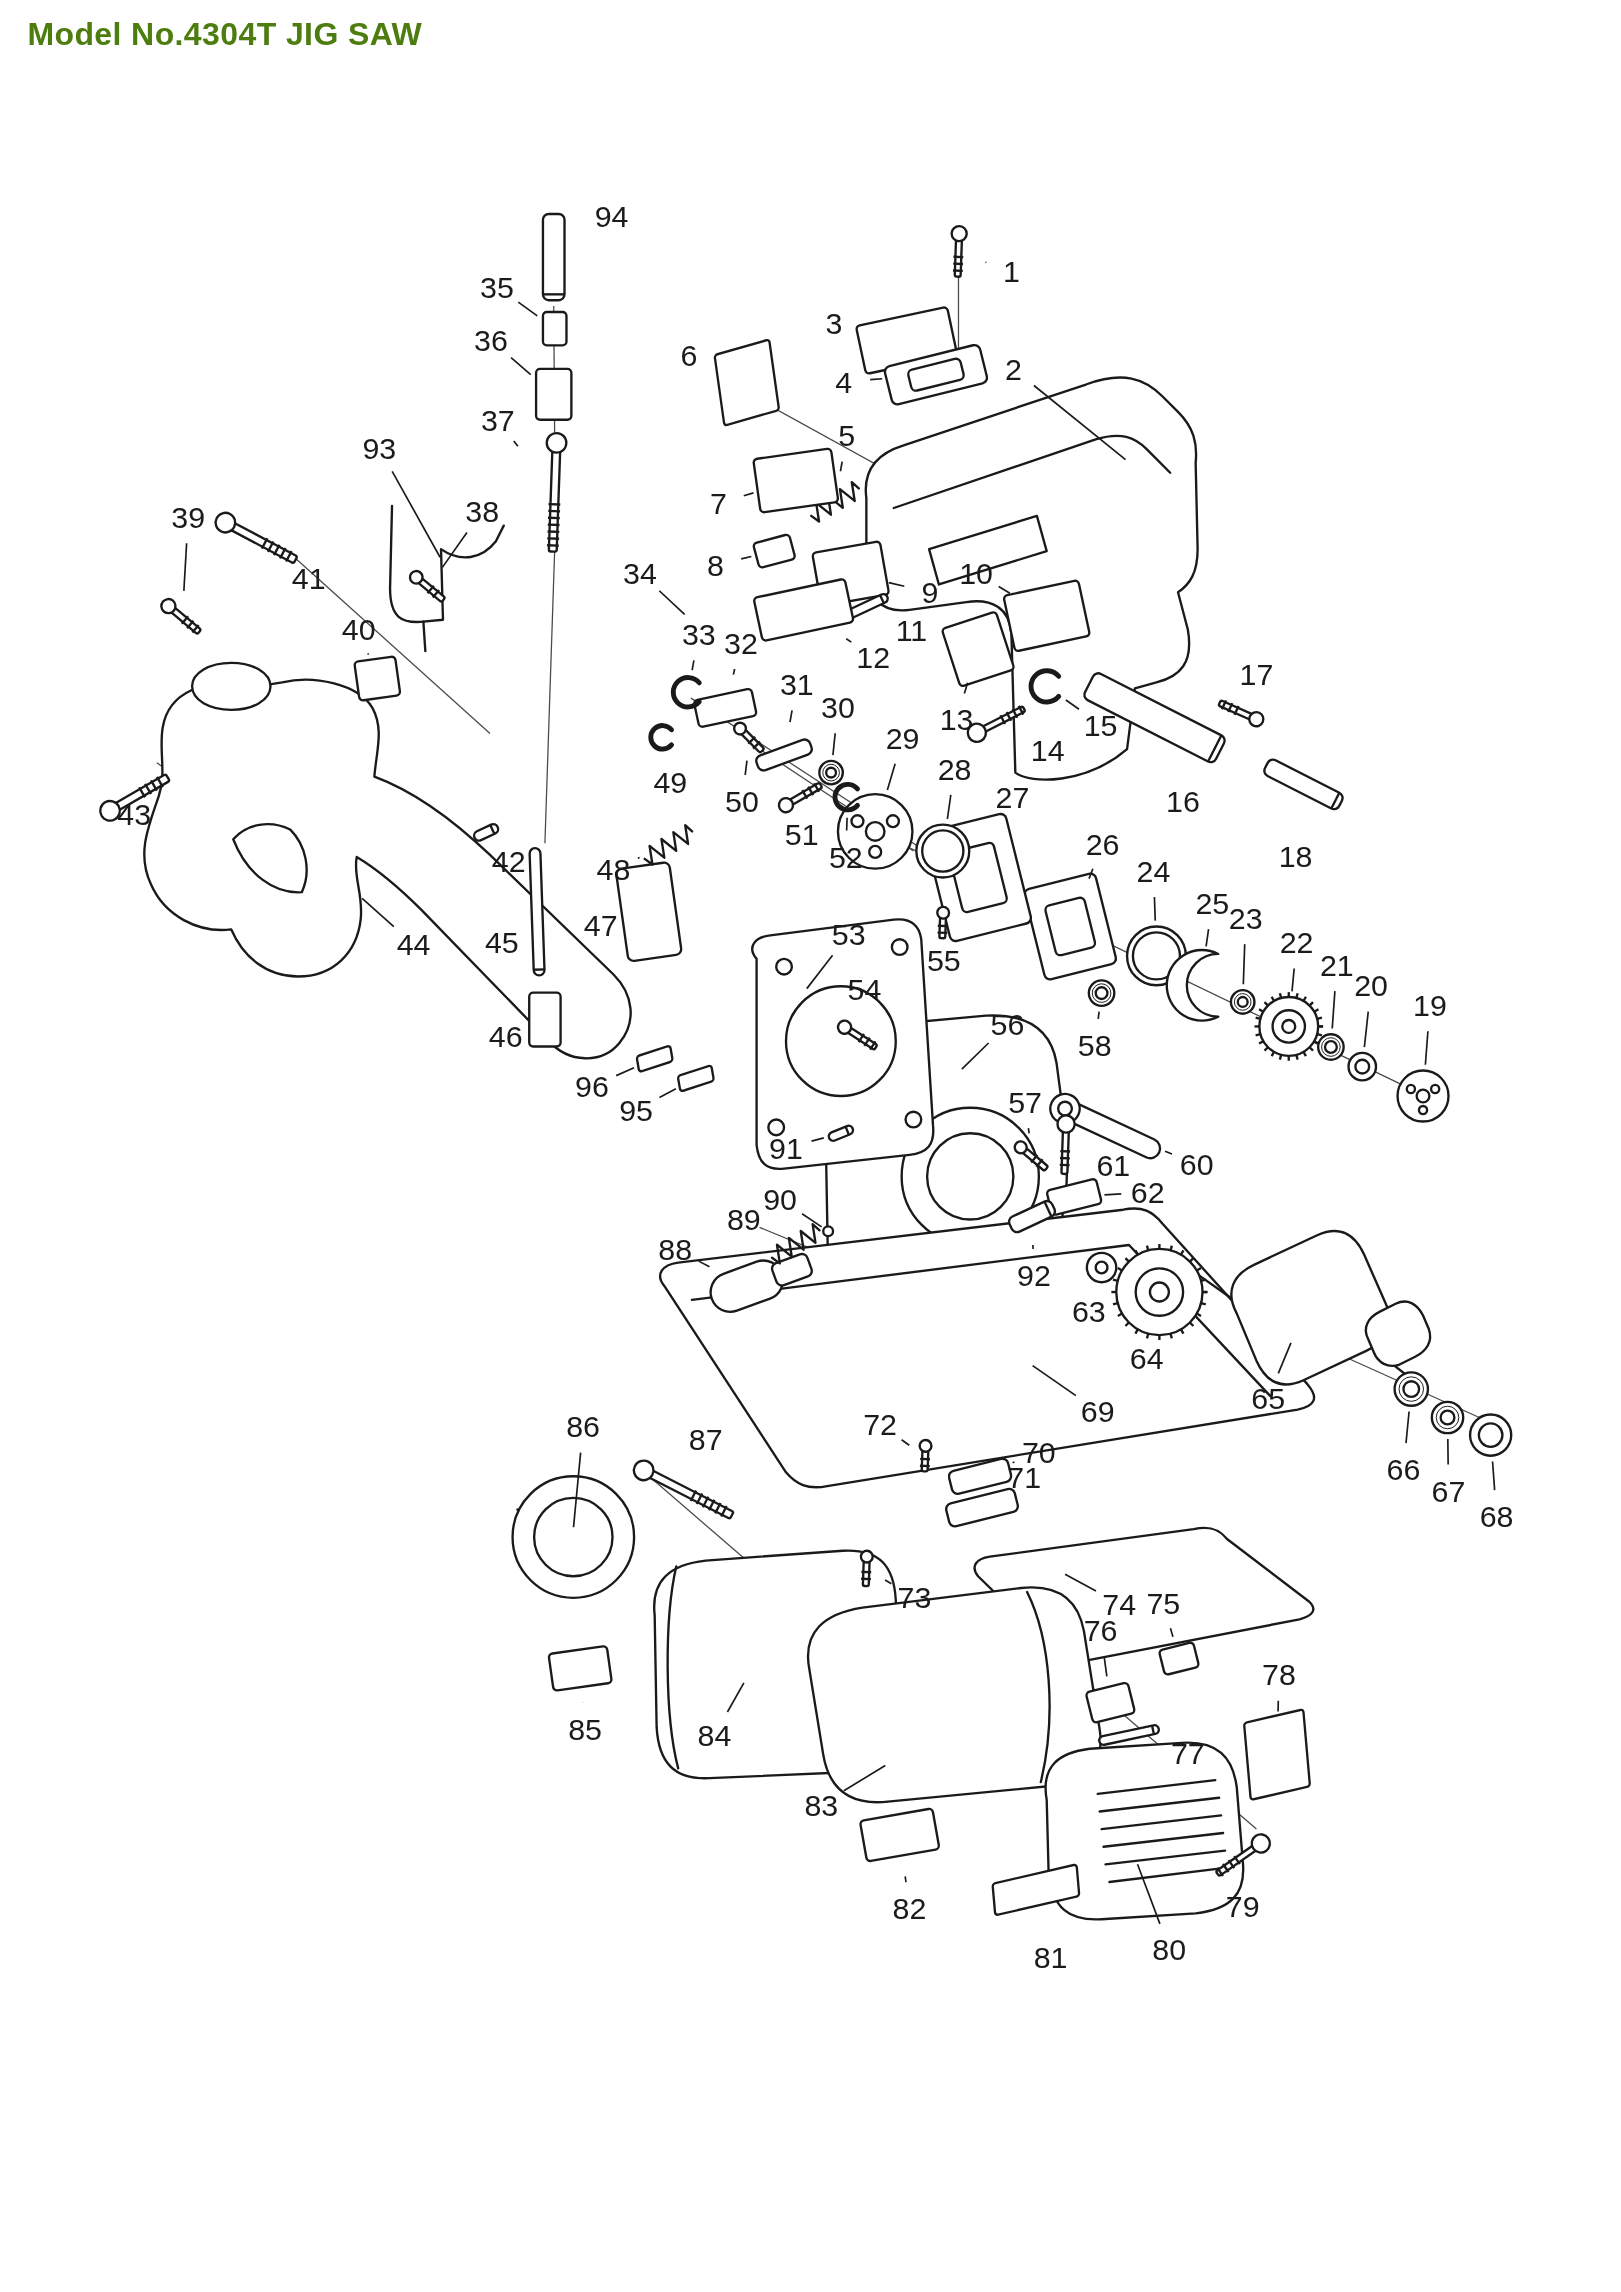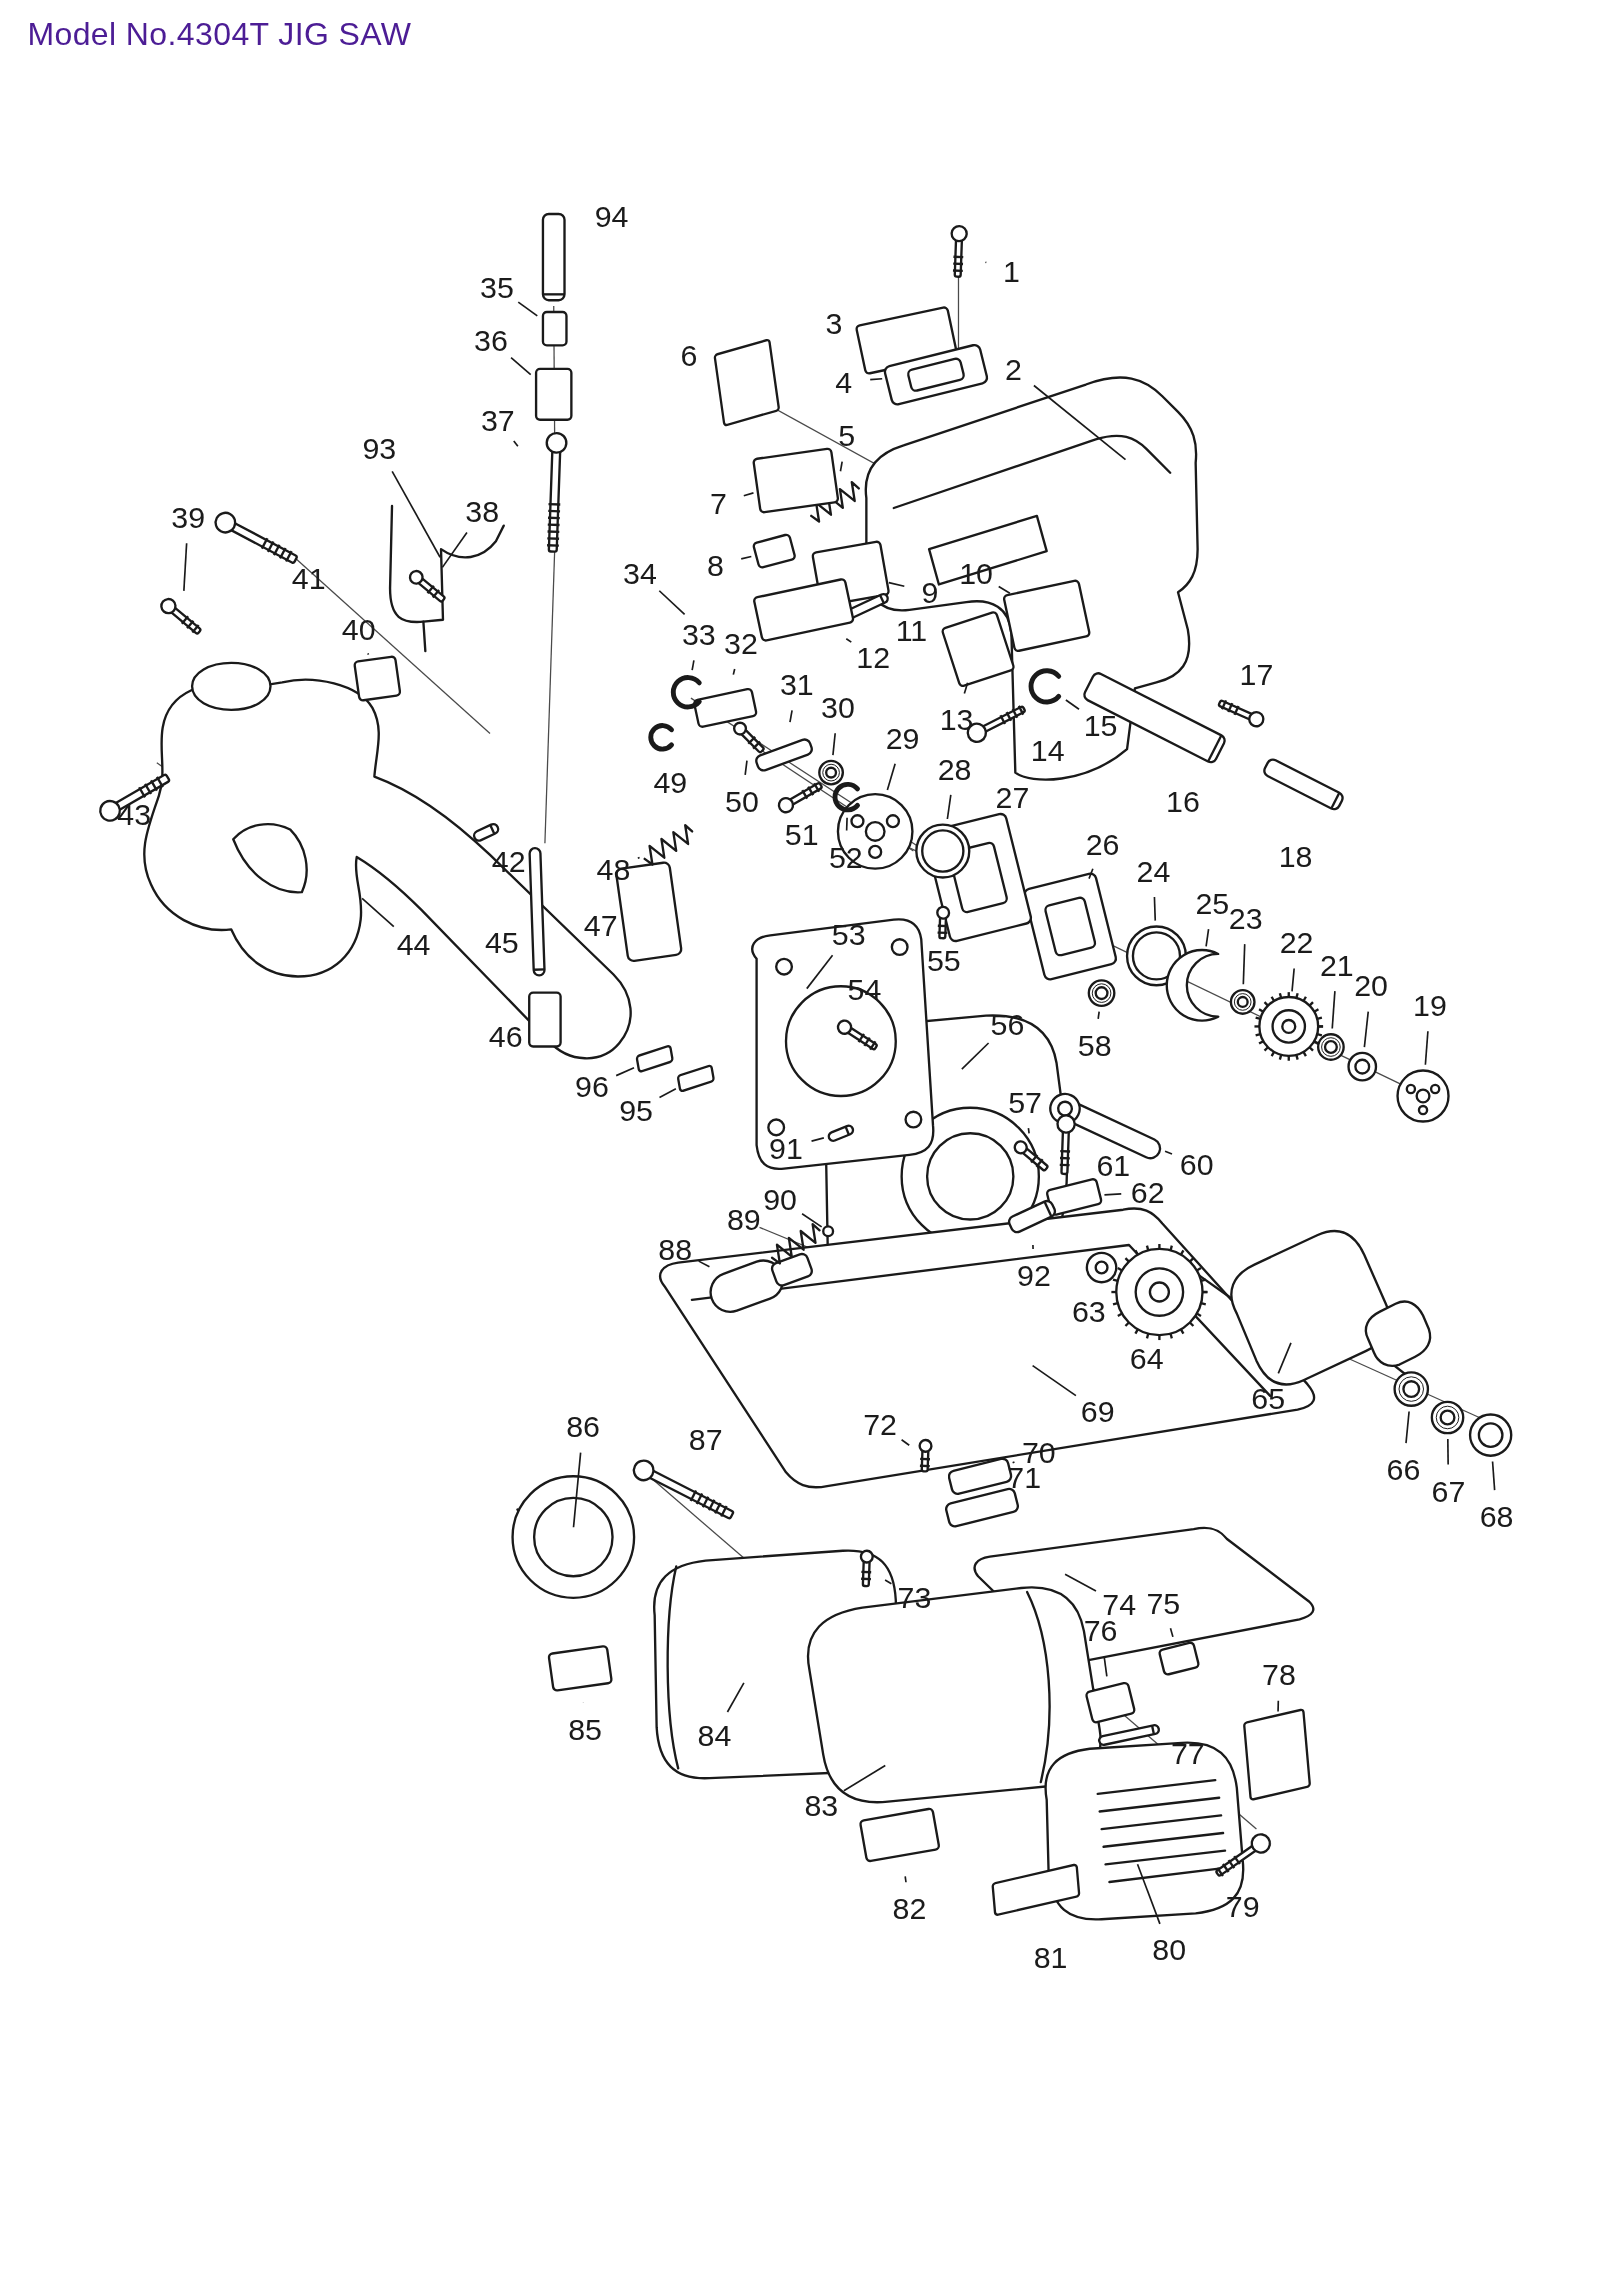--- a/index.html
+++ b/index.html
@@ -1,18 +1,18 @@
 <!DOCTYPE html>
 <html><head>
 <meta charset="utf-8">
 <style>
   html,body{margin:0;padding:0;background:#fff;}
   .page{position:relative;width:1621px;height:2293px;background:#ffffff;overflow:hidden;
         font-family:"Liberation Sans",sans-serif;}
-  .title{position:absolute;left:27.4px;top:15.7px;font-size:32px;font-weight:400;color:#4c1d95;
+  .title{position:absolute;left:27.4px;top:15.7px;font-size:32px;font-weight:700;color:#4d7c0f;
          letter-spacing:0.4px;white-space:nowrap;}
   svg.diagram{position:absolute;left:0;top:0;width:1621px;height:2293px;}
   svg .part-label{font-family:"Liberation Sans",sans-serif;font-size:31px;fill:#1b1b1b;}
 </style>
 </head>
 <body>
 
 <div class="page">
   <div class="title">Model No.4304T JIG SAW</div>
   <svg class="diagram" id="diagram-svg" xmlns="http://www.w3.org/2000/svg" viewBox="0 0 1654 2339">

